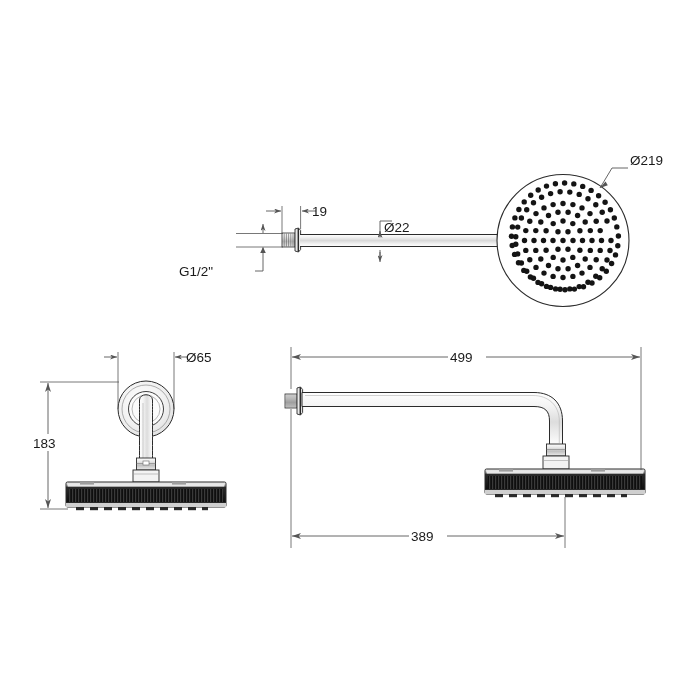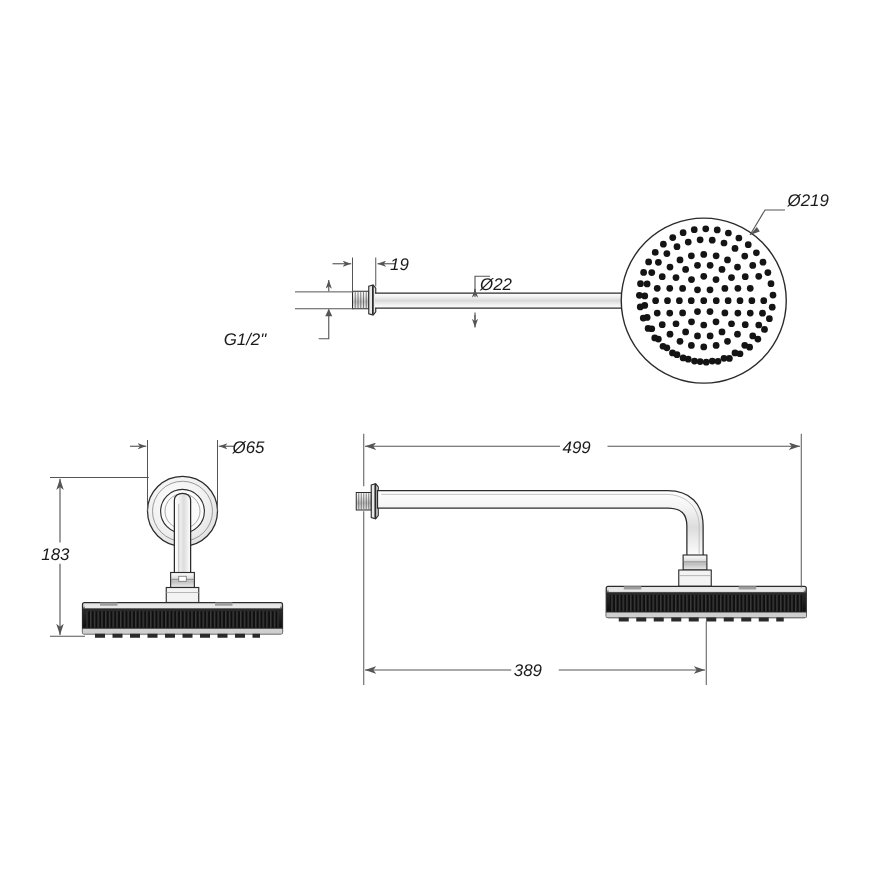--- a/index.html
+++ b/index.html
@@ -1,19 +1,19 @@
 <!DOCTYPE html>
 <html><head>
 <meta charset="utf-8">
 <title>Technical Drawing</title>
 <style>
   html,body{margin:0;padding:0;background:#ffffff;}
   body{width:700px;height:700px;overflow:hidden;
        font-family:"Liberation Sans","DejaVu Sans",sans-serif;}
-  #sheet{position:relative;width:700px;height:700px;background:#ffffff;font-style:italic;}
+  #sheet{position:relative;width:700px;height:700px;background:#ffffff;}
   #sheet svg{display:block;}
   text{font-family:"Liberation Sans","DejaVu Sans",sans-serif;fill:#1a1a1a;}
 </style>
 </head>
 <body>
 
 <div id="sheet">
 <svg width="700" height="700" viewBox="0 0 700 700">
 
   <defs>

